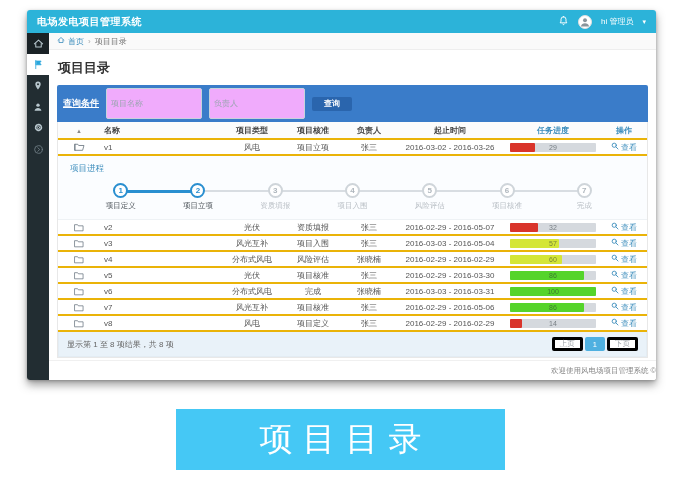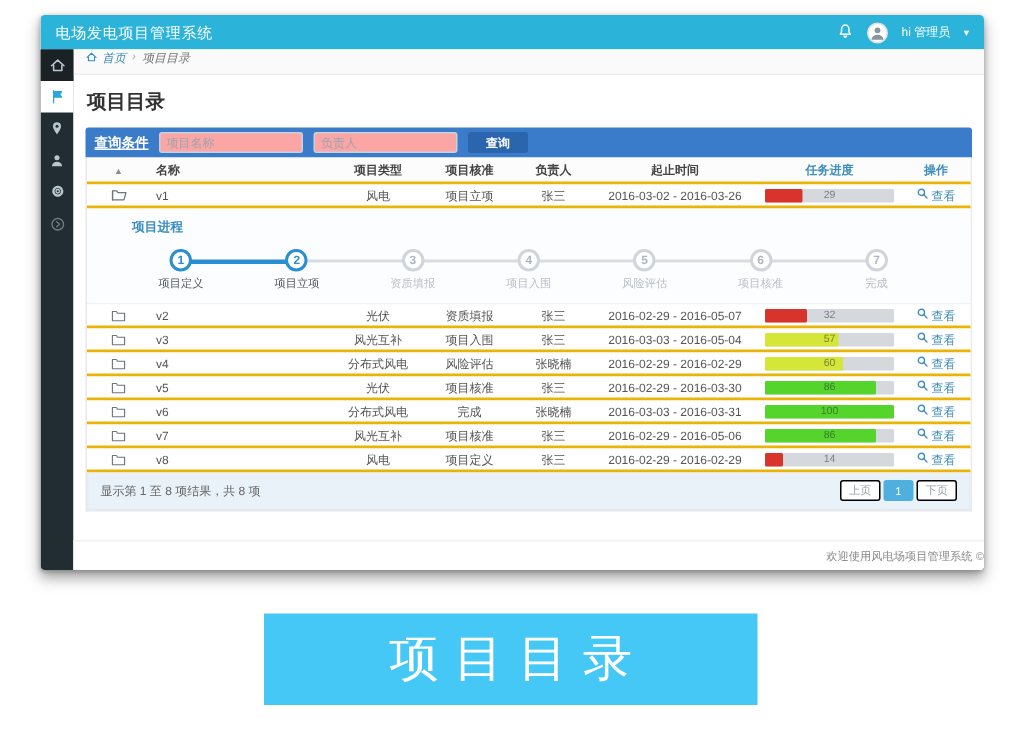--- a/index.html
+++ b/index.html
@@ -6,21 +6,21 @@
   html,body { width:682px; height:488px; background:#ffffff; overflow:hidden;
     font-family:"Liberation Sans","DejaVu Sans",sans-serif; }
 
   
   .window { position:absolute; left:27px; top:10px; width:629px; height:370px;
     background:#fff; box-shadow:0 5px 9px rgba(70,70,70,.5), 0 1px 3px rgba(0,0,0,.25);
     border-radius:3px; overflow:hidden; display:flex; flex-direction:column; }
 
   .titlebar { height:23px; background:#2cb3d9; display:flex; align-items:center;
     padding:0 10px; flex:none; }
-  .titlebar .app-title { color:#fff; font-size:10px; font-weight:normal; letter-spacing:.5px; }
+  .titlebar .app-title { color:#fff; font-size:10px; font-weight:bold; letter-spacing:.5px; }
   .titlebar .spacer { flex:1; }
   .titlebar .tb-right { display:flex; align-items:center; gap:9px; color:#fff; font-size:8px; }
   .avatar { width:14px; height:14px; border-radius:50%; background:#fff; border:1px solid #e0e0e0;
     display:flex; align-items:center; justify-content:center; overflow:hidden; }
   .caret { font-size:7px; color:#fff; }
 
   .body-row { flex:1; display:flex; min-height:0; }
 
   
   .sidebar { width:22px; background:#222d32; flex:none; display:flex; flex-direction:column; }
@@ -29,34 +29,34 @@
   .side-item.logo-tile { background:#1a2226; }
   .side-item.active { background:#ffffff; color:#2aa7dd; }
   .side-item.active::after { content:""; position:absolute; right:-4px; top:50%;
     margin-top:-4px; border:4px solid transparent; border-left-color:#ffffff; }
   .side-item.round-btn { margin-top:1px; }
   .side-item svg { display:block; }
 
   
   .main { flex:1; display:flex; flex-direction:column; background:#fff; min-width:0; }
   .breadcrumb { height:17px; background:#fafafa; border-bottom:1px solid #eeeeee;
-    display:flex; align-items:flex-start; gap:4px; padding:0 8px; font-size:8px;font-style:italic; }
+    display:flex; align-items:center; gap:4px; padding:0 8px; font-size:8px; }
   .breadcrumb .bc-home { color:#3c8dbc; display:flex; align-items:center; gap:3px; cursor:pointer; }
   .breadcrumb .bc-sep { color:#aaa; }
   .breadcrumb .bc-current { color:#777; }
 
   .content { flex:1; padding:6px 8px 0 8px; overflow:hidden; }
   .page-title { font-size:13px; font-weight:bold; color:#333; margin:3px 0 8px 1px; }
 
   
   .query-bar { background:#3a7cc9; border-radius:2px 2px 0 0; display:flex; align-items:center;
     gap:7px; padding:3px 6px; }
   .query-label { color:#fff; font-size:9px; font-weight:bold;text-decoration:underline; }
-  .query-input { width:96px; height:14px; border:1px solid #c8d2dc; border-radius:2px;
-    font-size:8px; padding:0 4px; color:#555; background:#fca5a5;
+  .query-input { width:96px; height:31px; border:1px solid #c8d2dc; border-radius:2px;
+    font-size:8px; padding:0 4px; color:#555; background:#f0abfc;
     font-family:"Liberation Sans","DejaVu Sans",sans-serif; }
   .query-input::placeholder { color:#9aa5b0; }
   .query-btn { background:#2a65ad; color:#fff; border:none; border-radius:2px; height:14px;
     font-size:8px; padding:0 12px; cursor:pointer; font-weight:bold;
     font-family:Liberation Serif, serif; }
 
   
   .table { border:1px solid #e8e8e8; border-top:none; font-size:8px; color:#555; }
   .trow { display:grid; grid-template-columns:42px 1fr 62px 60px 52px 110px 96px 46px;
     align-items:center; border-bottom:2px solid #eab308; min-height:16px; background:#fff; }
@@ -73,40 +73,40 @@
     position:relative; margin:0 auto; }
   .progress-wrap .fill { height:100%; border-radius:1px; }
   .fill.red    { background:#d9342b; }
   .fill.yellow { background:#d4e637; }
   .fill.green  { background:#55d42b; }
   .progress-wrap .pct { position:absolute; inset:0; text-align:center; line-height:9px;
     font-size:7px; color:rgba(40,50,55,.55); }
 
   
   .expand-section { background:#fbfdff; border-bottom:1px solid #eef2f5; padding:5px 10px 6px 10px; }
-  .expand-title { color:#3c8dbc; font-size:8.5px; font-weight:bold; margin:2px 0 8px 20px; cursor:pointer; }
+  .expand-title { color:#3c8dbc; font-size:8.5px; font-weight:normal; margin:2px 0 8px 2px; cursor:pointer; }
   .stepper { display:flex; padding:0 14px 2px 14px; }
   .step { flex:1; position:relative; display:flex; flex-direction:column; align-items:center; }
   .step::before { content:""; position:absolute; top:7px; left:-50%; right:50%; height:2px;
     background:#d8dde2; }
   .step:first-child::before { display:none; }
   .step.active-line::before { background:#2a8fd0; height:3px; top:6.5px; }
   .step .dot { width:15px; height:15px; border-radius:50%; background:#fff;
     border:2px solid #cfd5da; color:#aeb6bd; font-size:8px; font-weight:bold;
     display:flex; align-items:center; justify-content:center; position:relative; z-index:1; }
   .step.active .dot { border-color:#2a8fd0; color:#2a8fd0; }
   .step .step-label { margin-top:3px; font-size:7.5px; color:#b9bfc5; }
   .step.active .step-label { color:#50575d; }
 
   
   .table-footer { background:#e9f2f9; border:1px solid #e3ecf3; border-top:none;
     display:flex; align-items:center; padding:5px 8px; font-size:8px; color:#666; }
   .table-footer .spacer { flex:1; }
   .pager { display:flex; gap:2px; }
-  .page-btn { min-width:20px; height:14px; border:1px solid #000000; background:#fff;
+  .page-btn { min-width:20px; height:14px; border:3px solid #000000; background:#fff;
     color:#9aa0a6; font-size:7.5px; display:flex; align-items:center; justify-content:center;
     padding:0 5px; cursor:pointer; border-radius:2px; }
   .page-btn.active { background:#4fb0e0; border-color:#4fb0e0; color:#fff; }
 
   .window-footer { flex:none; height:20px; display:flex; align-items:center; justify-content:flex-end;
     font-size:7.5px; color:#888; border-top:1px solid #f0f0f0; background:#fff; }
 
   
   .caption-chip { position:absolute; left:176px; top:409px; width:329px; height:61px;
     background:#45c8f5; display:flex; align-items:center; justify-content:center; }

